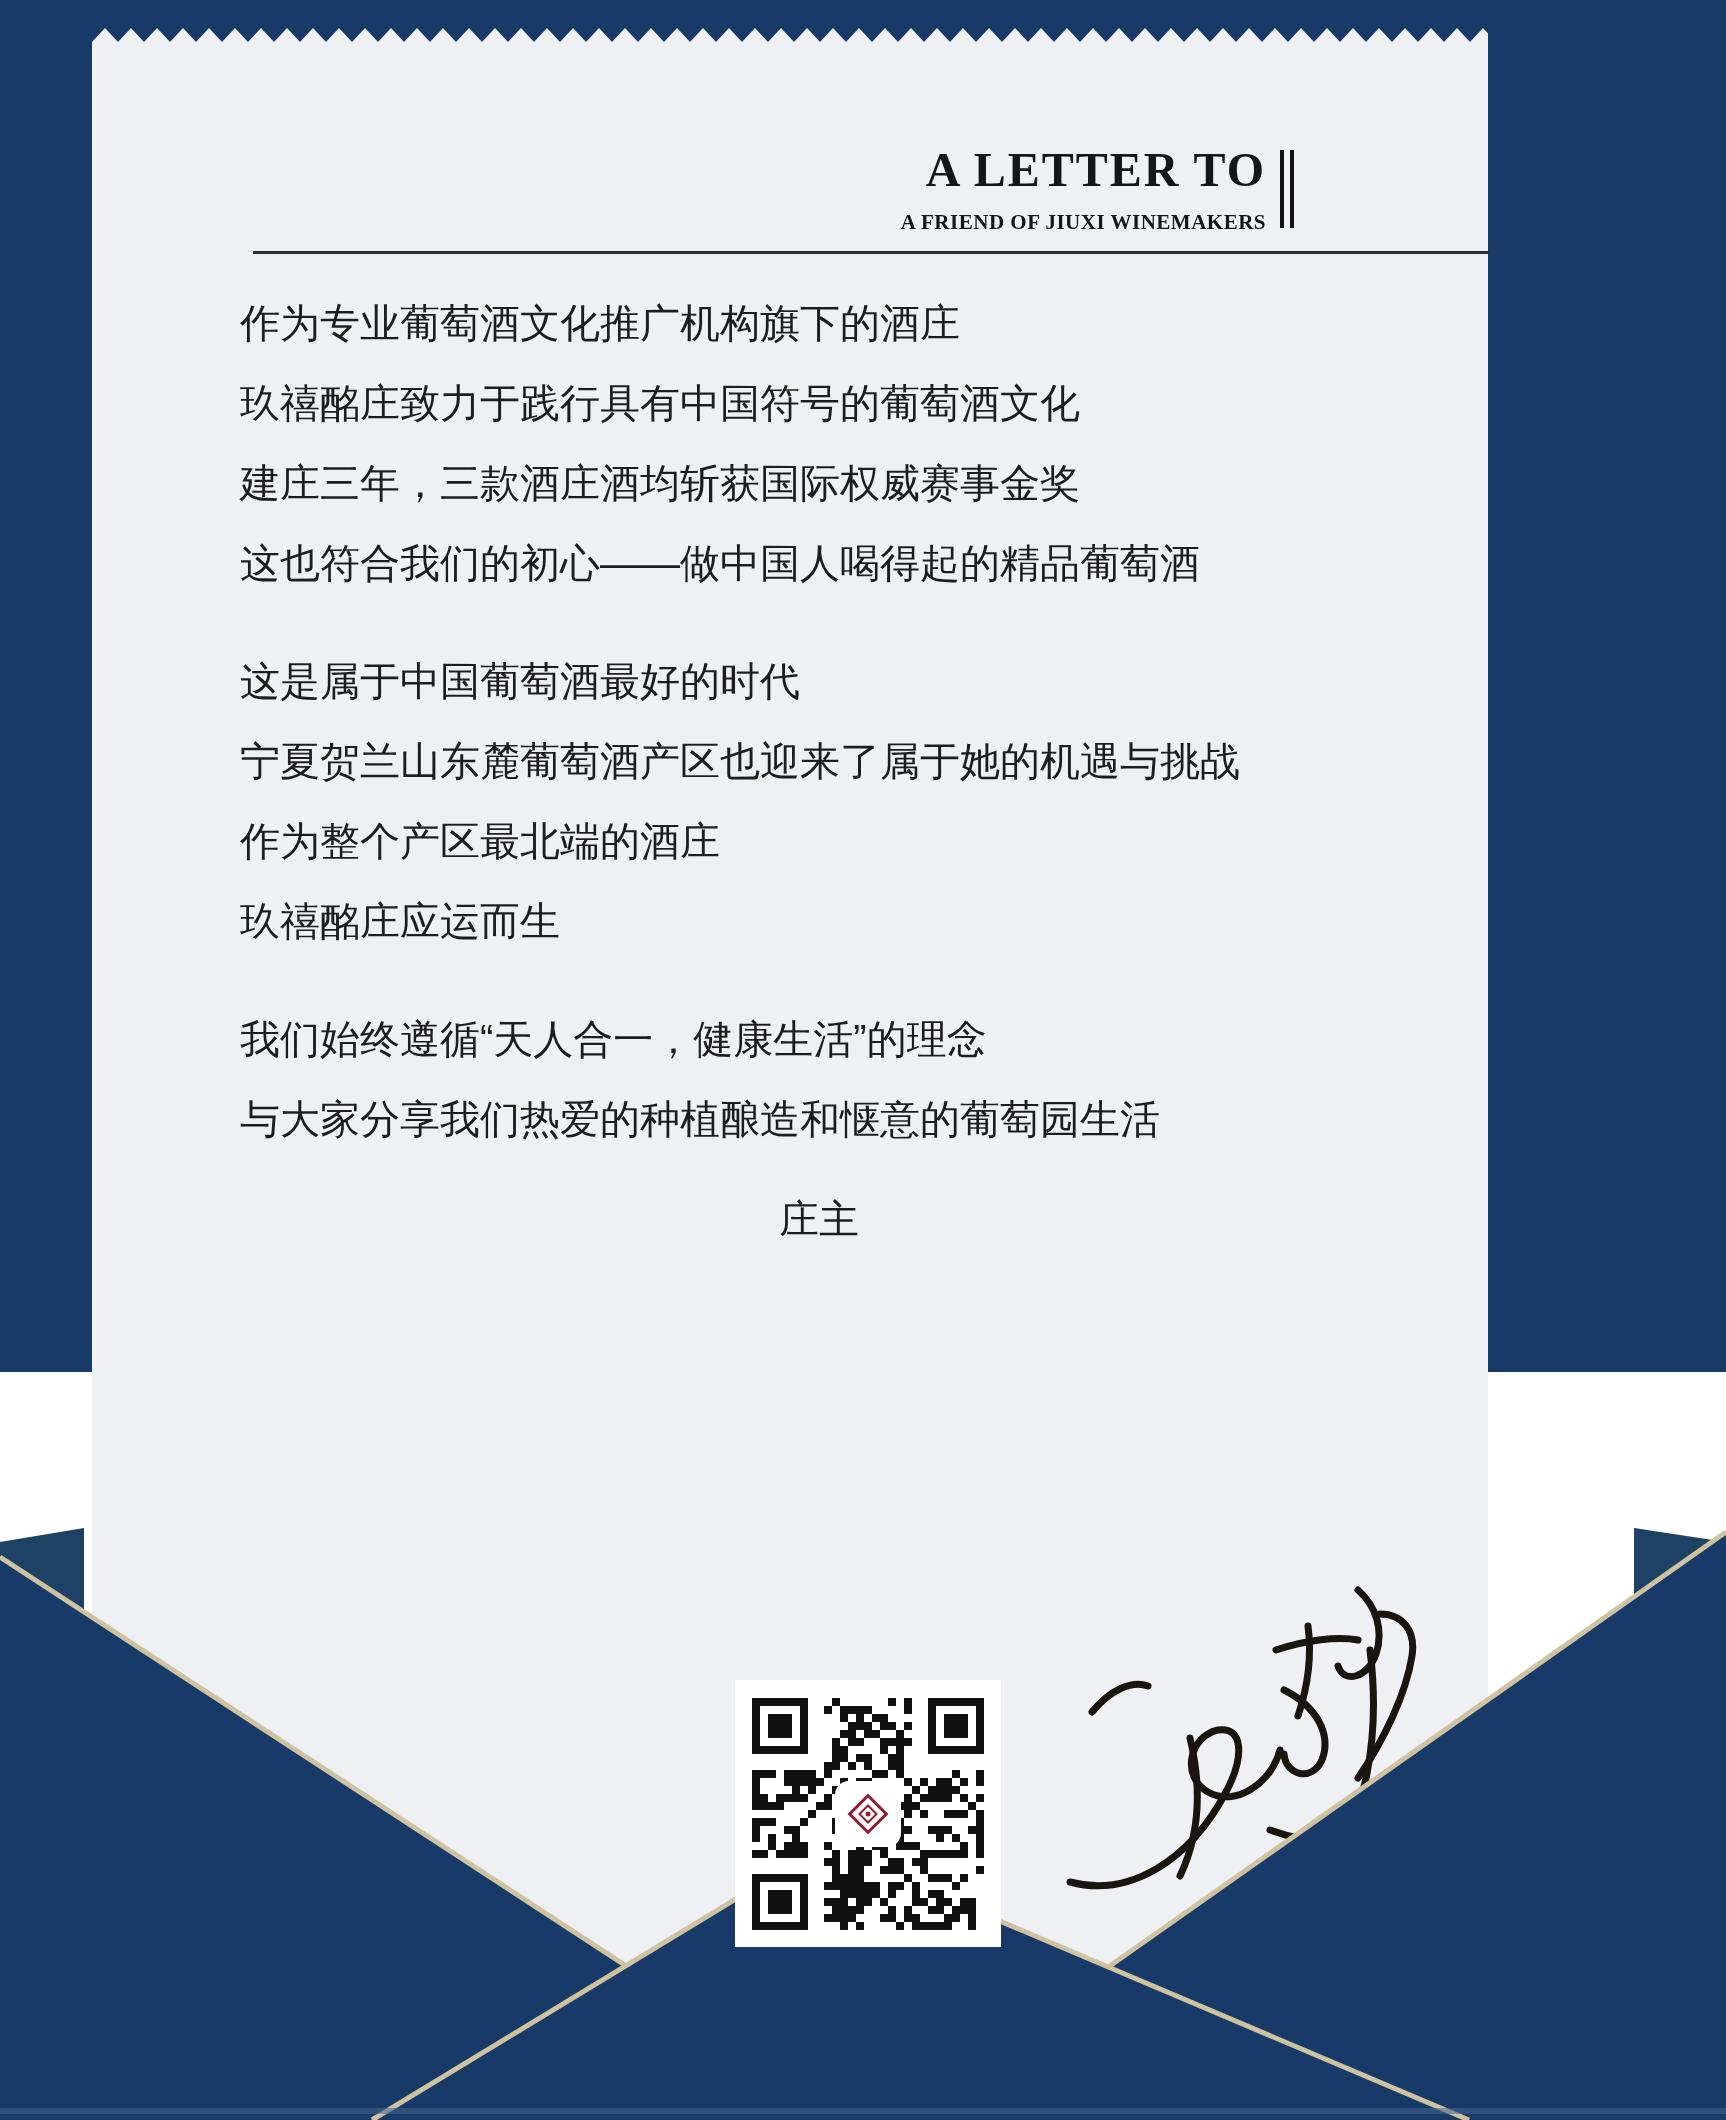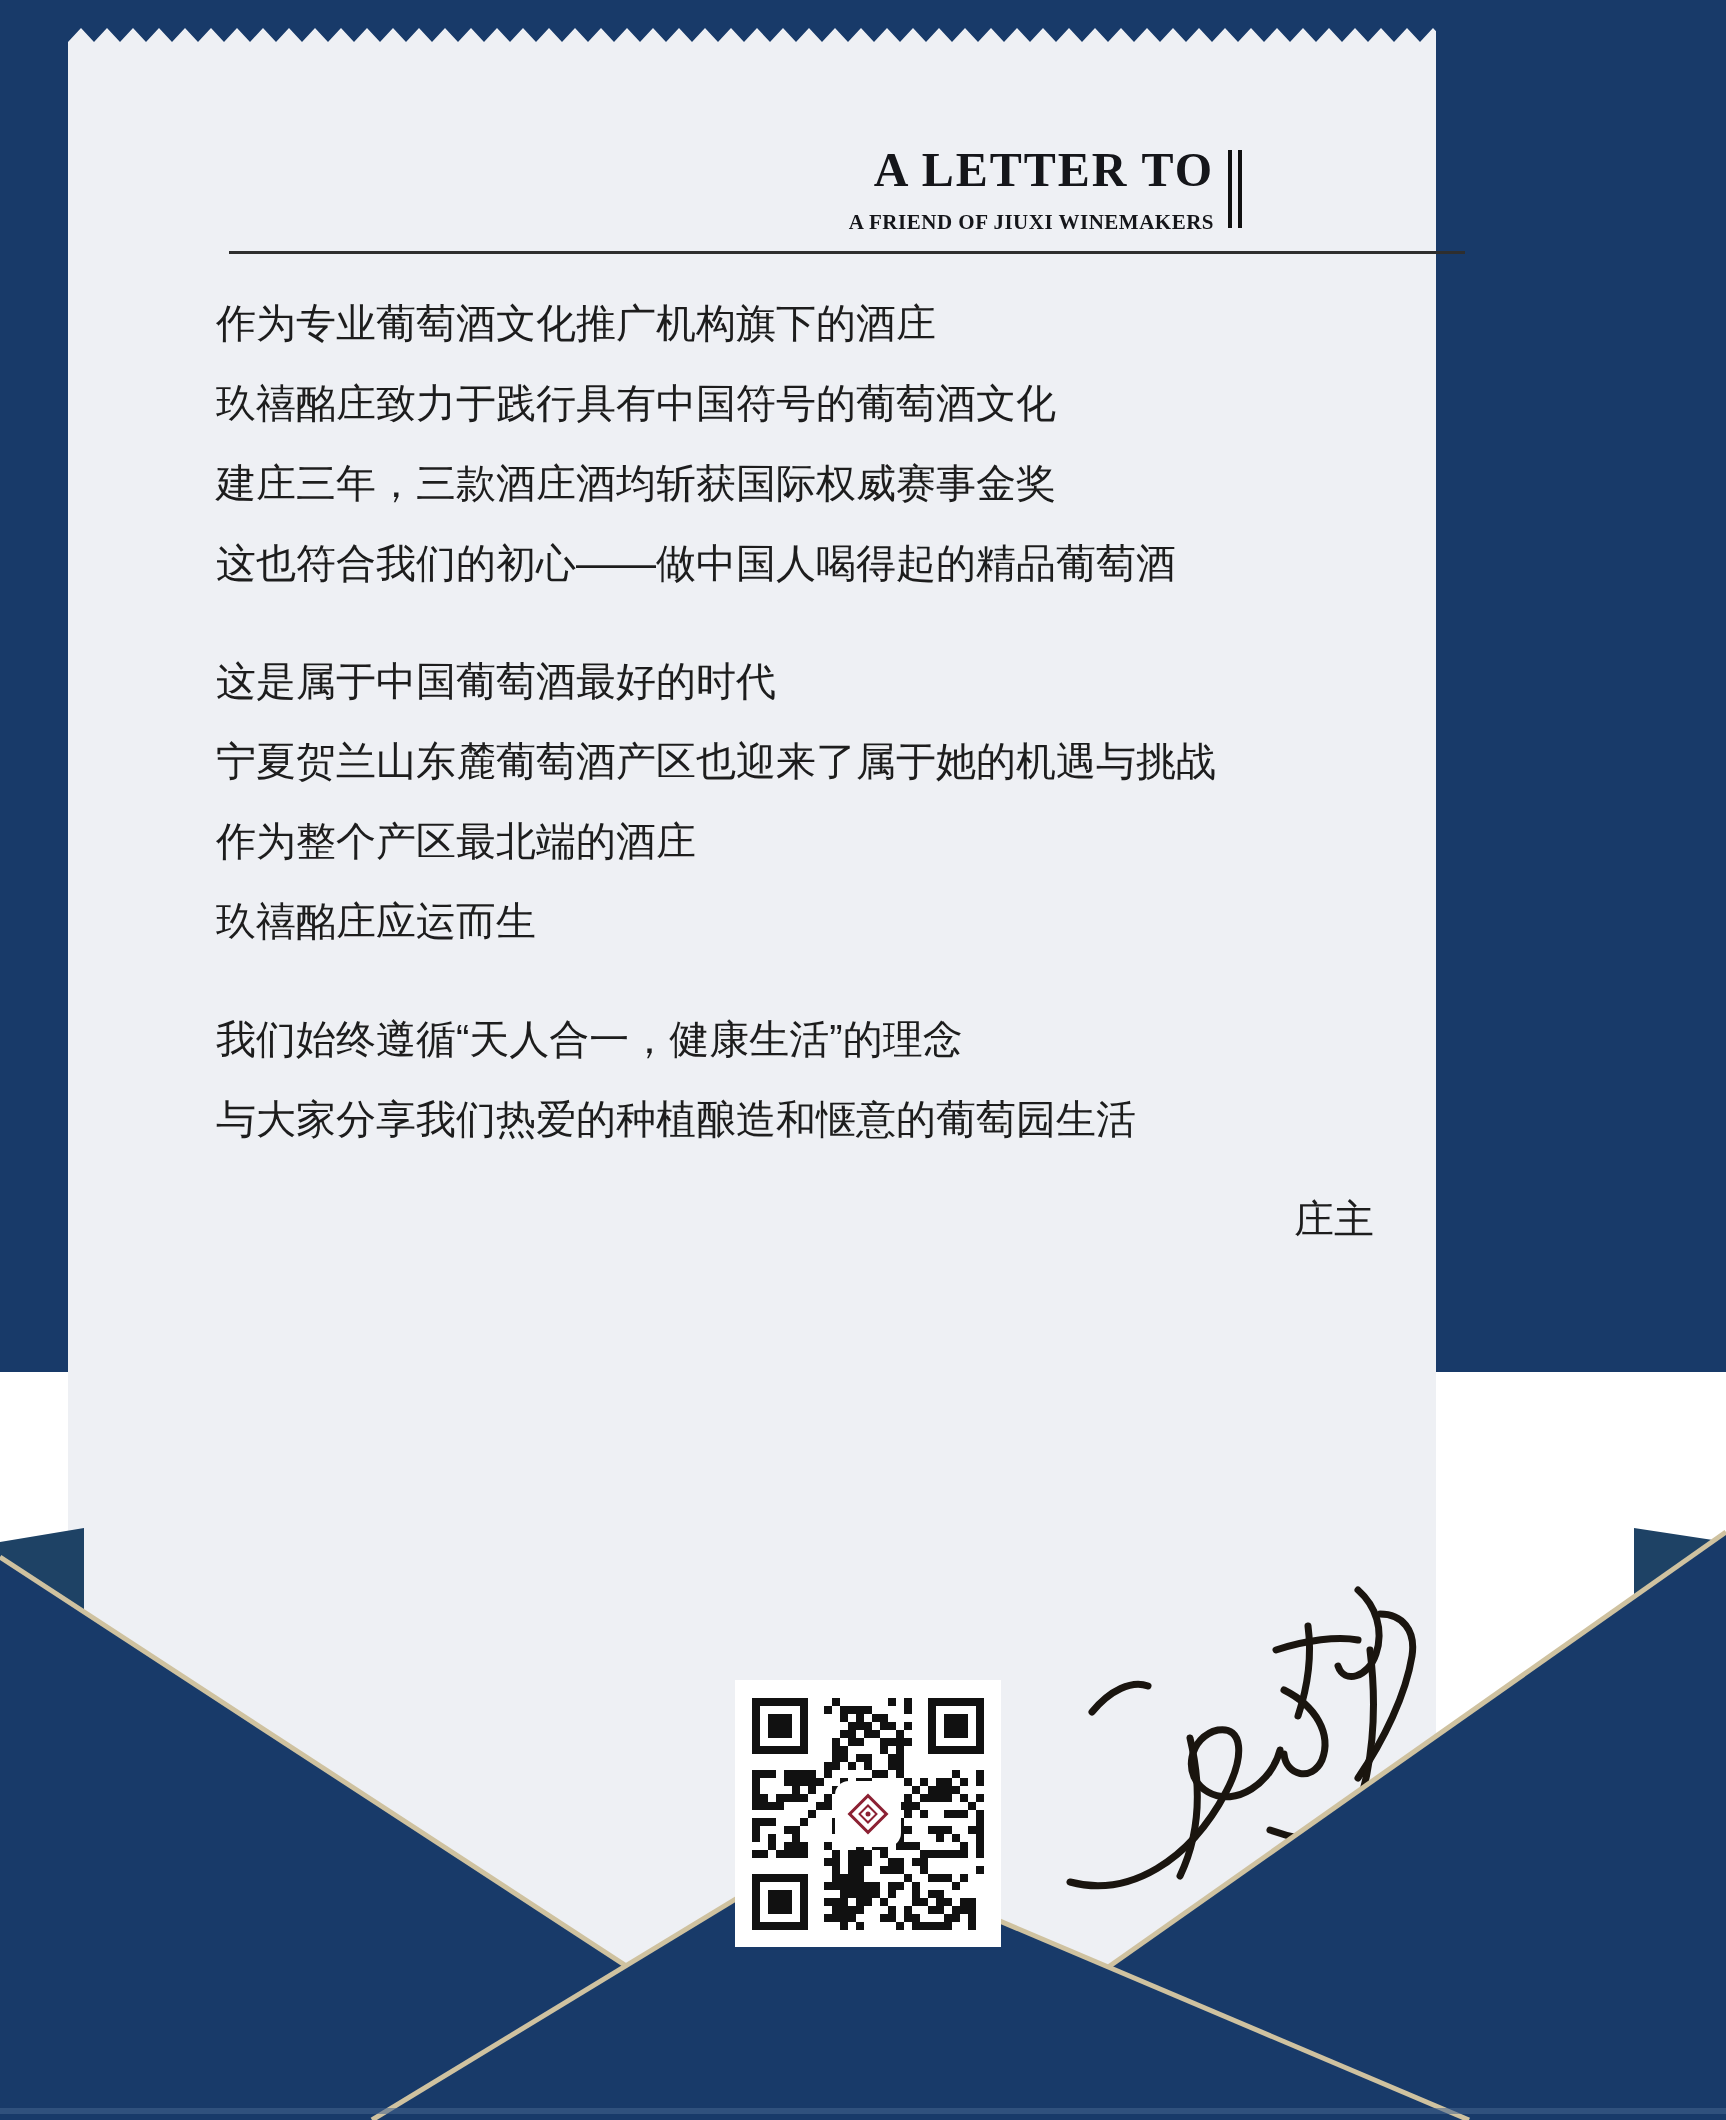--- a/index.html
+++ b/index.html
@@ -5,42 +5,43 @@
   html,body{margin:0;padding:0;}
   body{
     width:1726px;height:2120px;position:relative;overflow:hidden;
     background:var(--c-white,#fff);
     font-family:"Liberation Sans","DejaVu Sans",sans-serif;
   }
   
   .bg-top{position:absolute;left:0;top:0;width:1726px;height:1372px;background:var(--c-navy,#183a69);}
   
   .paper{
-    position:absolute;left:68px;top:28px;width:1368px;height:1982px;
+    position:absolute;left:92px;top:28px;width:1368px;height:1982px;
     background:var(--c-paper,#eef0f4);
+    padding-left:28px;
   }
   
   .header{position:absolute;top:118px;right:194px;display:flex;flex-direction:row;gap:14px;}
   .header-text{display:flex;flex-direction:column;align-items:flex-end;}
   .title{
     font-family:"Liberation Serif","DejaVu Serif",serif;font-weight:700;
     font-size:48px;line-height:48px;letter-spacing:2px;color:#15161a;white-space:nowrap;
   }
   .subtitle{
     font-family:"Liberation Serif","DejaVu Serif",serif;font-weight:700;
     font-size:21px;line-height:22px;letter-spacing:0.5px;color:#15161a;margin-top:17px;white-space:nowrap;
   }
   .dbars{display:flex;gap:6px;margin-top:4px;height:78px;}
   .dbars i{display:block;width:4px;height:78px;background:#111;}
   .rule{position:absolute;left:161px;top:223px;width:1236px;height:3px;background:#2e2e2e;}
   
   .body-text{position:absolute;left:148px;top:255px;width:1402px;color:var(--c-ink,#1d1d1d);}
   .para{font-size:40px;line-height:80px;margin:0 0 38px 0;white-space:nowrap;}
   .para div{height:80px;}
-  .signoff{font-size:40px;line-height:44px;margin-top:34px;text-align:right;padding-right:244px;}
+  .signoff{font-size:40px;line-height:44px;margin-top:34px;text-align:center;padding-right:244px;}
   
   .sig{position:absolute;left:1040px;top:1530px;width:400px;height:400px;z-index:4;}
   .sig path{fill:none;stroke:#1a150f;stroke-width:7;stroke-linecap:round;stroke-linejoin:round;}
   
   .envelope{position:absolute;left:0;top:0;width:1726px;height:2120px;z-index:5;pointer-events:none;}
   .f-dark{fill:var(--c-navy-dark,#1e4265);}
   .f-navy{fill:var(--c-navy,#183a69);}
   .gold{stroke:var(--c-gold,#cfc2a0);stroke-width:5;fill:none;}
   
   .qr-box{

